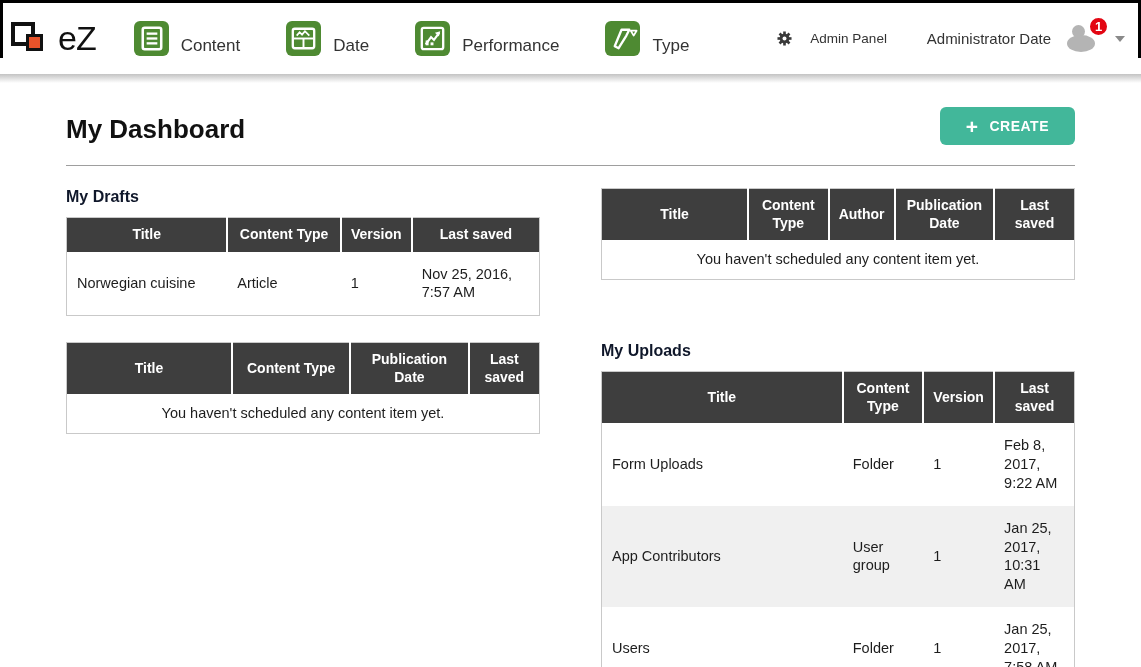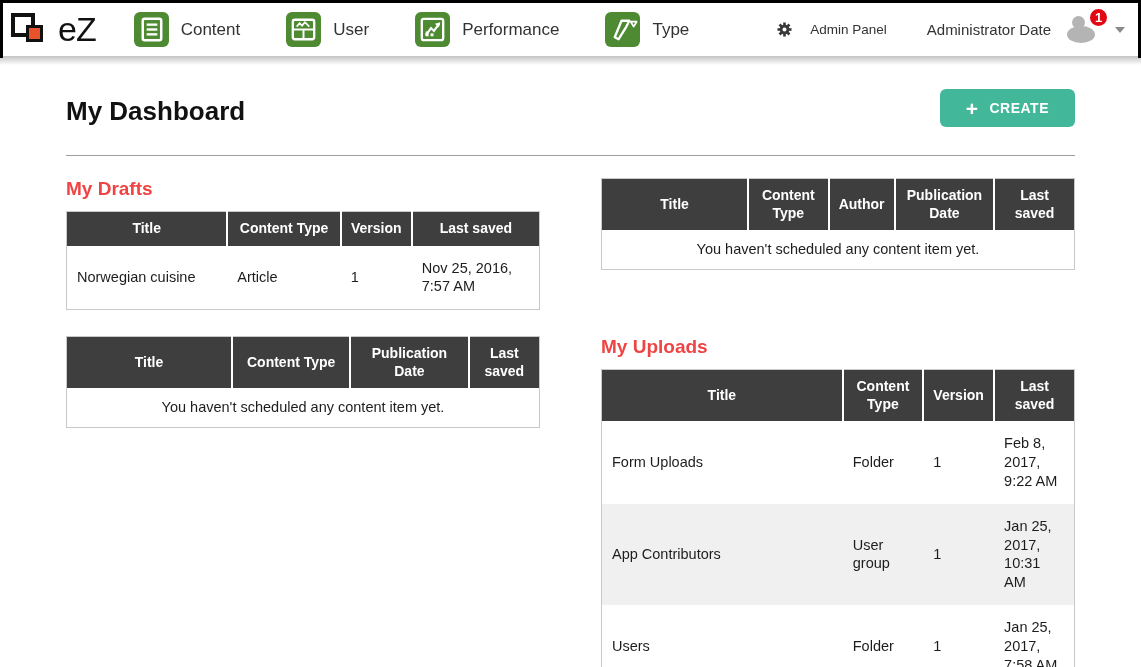--- a/index.html
+++ b/index.html
@@ -13,32 +13,32 @@
   }
   *{box-sizing:border-box;margin:0;padding:0;}
   html,body{width:1141px;height:667px;overflow:hidden;background:#fff;
     font-family:"Liberation Sans","DejaVu Sans",sans-serif;color:#1d1d1d;}
 
   
   .frame-left,.frame-right{position:absolute;top:0;width:3px;height:58px;background:#000;z-index:50;}
   .frame-left{left:0}.frame-right{right:0}
 
   
-  header.navbar{position:relative;height:56px;border-top:3px solid #000;background:#fff;
+  header.navbar{position:relative;height:74px;border-top:3px solid #000;background:#fff;
     display:flex;align-items:center;padding:0 16px 0 10px;}
   .navbar-shadow{height:9px;background:linear-gradient(#c3c3c3,rgba(255,255,255,0));}
 
   .logo{display:flex;align-items:center;cursor:pointer;}
   .logo-mark{position:relative;width:44px;height:42px;}
   .sq-black{position:absolute;left:1px;top:4px;width:24px;height:24px;border:4px solid #111;background:#fff;}
   .sq-orange{position:absolute;left:16px;top:16px;width:17px;height:17px;background:var(--logo-orange);border:3px solid #111;}
   .logo-text{font-size:34px;color:#111;margin-left:4px;letter-spacing:-1px;}
 
   nav.main-nav{display:flex;align-items:center;gap:46px;margin-left:38px;}
-  .nav-item{display:flex;align-items:center;gap:12px;cursor:pointer;text-decoration:none;color:#333;}
+  .nav-item{display:flex;align-items:flex-end;gap:12px;cursor:pointer;text-decoration:none;color:#333;}
   .nav-tile{width:35px;height:35px;border-radius:6px;background:var(--nav-icon-green);
     display:flex;align-items:center;justify-content:center;}
   .nav-tile svg{width:35px;height:35px;display:block;}
   .nav-label{font-size:17px;color:#333;}
 
   .admin-panel{display:flex;align-items:center;gap:18px;margin-left:88px;cursor:pointer;
     text-decoration:none;color:#333;font-size:13.5px;}
 
   .user-area{margin-left:auto;display:flex;align-items:center;cursor:pointer;}
   .user-name{font-size:15px;color:#333;margin-right:16px;}
@@ -47,29 +47,29 @@
   .avatar-body{position:absolute;left:0;top:10px;width:28px;height:17px;border-radius:50%;background:#b4b4b4;}
   .notif-badge{position:absolute;top:-9px;right:-8px;min-width:21px;height:21px;border-radius:50%;
     background:var(--notification-red);border:2px solid #fff;color:#fff;font-size:13px;font-weight:bold;
     display:flex;align-items:center;justify-content:center;}
   .caret-down{width:0;height:0;border-left:5px solid transparent;border-right:5px solid transparent;
     border-top:6px solid #8a8a8a;}
 
   
   main{padding:0 66px;}
   .page-head{display:flex;justify-content:space-between;align-items:flex-end;
-    padding:24px 0 28px;border-bottom:1px solid #9e9e9e;}
+    padding:24px 0 20px;border-bottom:1px solid #9e9e9e;}
   h1.page-title{font-size:26px;font-weight:bold;color:#111;}
   .create-btn{display:flex;align-items:center;gap:11px;background:var(--create-button-teal);
     color:#fff;border:none;border-radius:6px;height:38px;padding:0 26px;cursor:pointer;
     font-family:inherit;font-weight:bold;font-size:14px;letter-spacing:.5px;}
   .create-plus{font-size:21px;font-weight:bold;line-height:1;}
 
   .grid{display:grid;grid-template-columns:1fr 1fr;column-gap:61px;row-gap:26px;margin-top:22px;}
-  section h2{font-size:19px;font-weight:bold;color:#ef4444;margin:0 0 11px;}
+  section h2{font-size:16px;font-weight:bold;color:#0f172a;margin:0 0 11px;}
 
   table{width:100%;border-collapse:collapse;table-layout:fixed;border:1px solid var(--table-border);background:#fff;}
   th{background:var(--table-header-bg);color:#fff;font-size:14px;font-weight:bold;text-align:center;
     padding:8px 5px;border-right:2px solid #fff;vertical-align:middle;line-height:1.25;}
   th:last-child{border-right:none;}
   td{font-size:14.5px;color:#1d1d1d;padding:13px 10px;vertical-align:middle;line-height:1.3;
     overflow-wrap:break-word;}
   tbody tr:nth-child(even) td{background:var(--row-stripe);}
   td.empty{text-align:center;padding:10px;}
 
@@ -123,21 +123,21 @@
     </a>
     <a class="nav-item">
       <span class="nav-tile">
         <svg viewBox="0 0 36 36">
           <rect x="7" y="8" width="22" height="20" rx="2" fill="none" stroke="#fff" stroke-width="2.4"></rect>
           <line x1="8" y1="18" x2="28" y2="18" stroke="#fff" stroke-width="2"></line>
           <line x1="18" y1="18" x2="18" y2="27" stroke="#fff" stroke-width="2"></line>
           <polyline points="11,15 14,11.5 16.5,14 19.5,10.5 24,15" fill="none" stroke="#fff" stroke-width="1.8"></polyline>
         </svg>
       </span>
-      <span class="nav-label">User</span>
+      <span class="nav-label">Date</span>
     </a>
     <a class="nav-item">
       <span class="nav-tile">
         <svg viewBox="0 0 36 36">
           <rect x="7" y="7" width="22" height="22" rx="2" fill="none" stroke="#fff" stroke-width="2.4"></rect>
           <rect x="11" y="20" width="3" height="5" fill="#fff"></rect>
           <rect x="16" y="22" width="3" height="3" fill="#fff"></rect>
           <polyline points="11,24 16.5,16.5 19.5,19.5 25,12" fill="none" stroke="#fff" stroke-width="2.2"></polyline>
           <polygon points="26,10.5 20.5,12 24.5,16" fill="#fff"></polygon>
         </svg>

